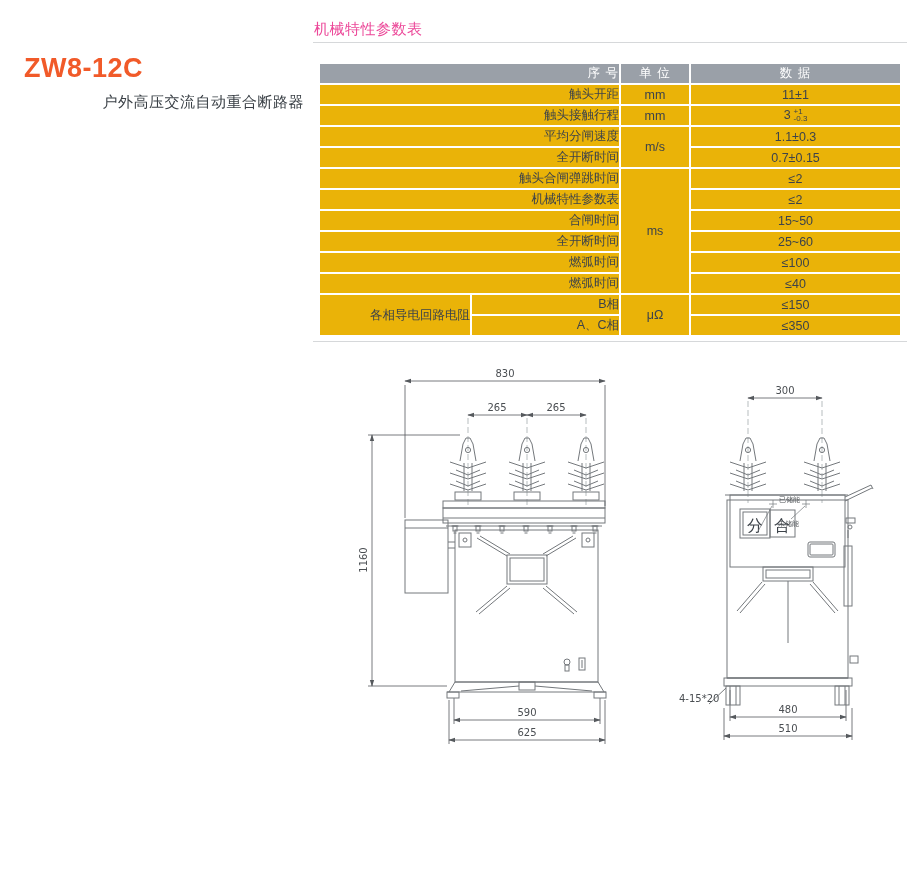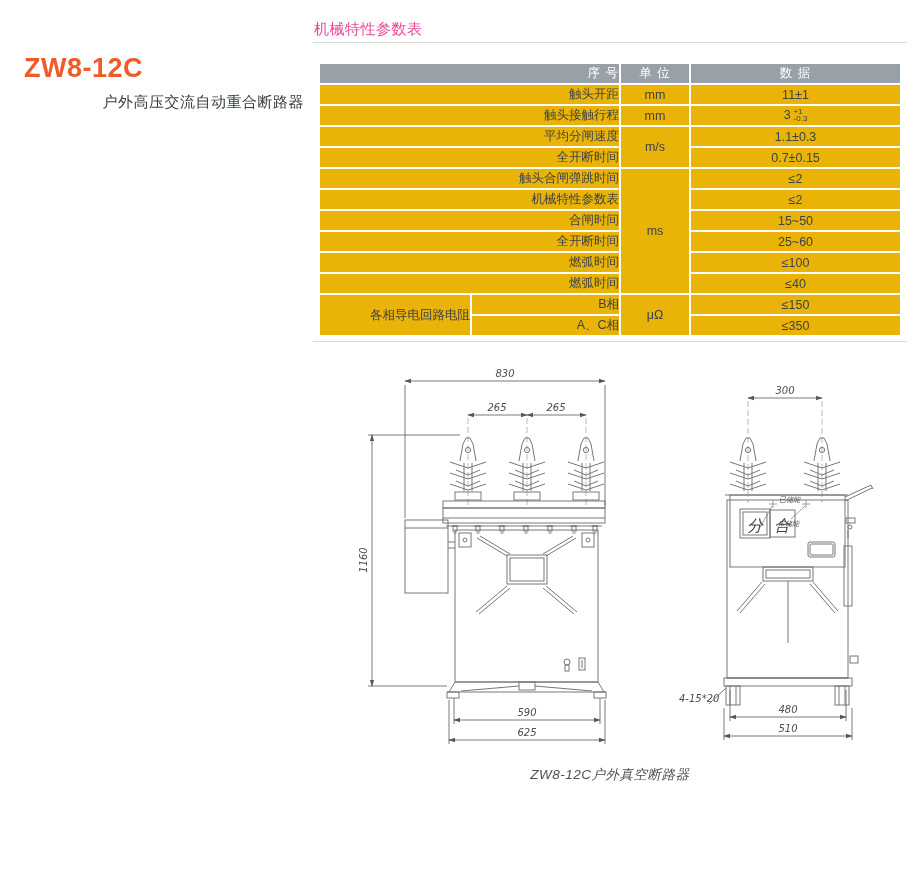--- a/index.html
+++ b/index.html
@@ -20,21 +20,21 @@
   table.mech th,table.mech td{border:2px solid #ffffff;height:19px;padding:0;overflow:hidden;white-space:nowrap;}
   table.mech th{background:#9aa0a8;color:#ffffff;font-weight:normal;letter-spacing:1px;}
   table.mech td{background:#eab308;color:#3d434a;}
   .n{text-align:right;padding-left:12px !important;}
   .c{text-align:center;margin-top:48px;}
   th.n{padding-left:12px;}
   .tol{display:inline-block;vertical-align:middle;margin-left:3px;position:relative;top:-1px;}
   .tol i{display:block;font-style:normal;font-size:8px;line-height:7px;text-align:left;color:#3d434a;}
 
   .sec2-title{padding-top:34px;}
-  .drawings{position:relative;height:440px;margin-top:2px;font-style:italic;}
+  .drawings{position:relative;height:440px;margin-top:2px;}
   .dwg{position:absolute;top:24px;}
   .dwg-front{left:30px;width:330px;height:395px;}
   .dwg-side{left:364px;width:235px;height:395px;}
   .caption{position:absolute;top:422px;left:0;width:100%;margin:0;text-align:center;font-size:13.5px;color:#4a5056;letter-spacing:.5px;}
 
   svg{display:block;}
   .dev{stroke:#74787c;fill:none;stroke-width:1;}
   .dim{stroke:#55595d;fill:none;stroke-width:.8;}
   .cl{stroke:#9aa0a4;fill:none;stroke-width:.7;stroke-dasharray:6 3;}
   .dtxt{fill:#4a4e52;font-size:10px;font-family:"DejaVu Sans",sans-serif;stroke:none;}
@@ -342,17 +342,16 @@
             <rect x="49" y="318" width="14" height="19"></rect>
             <line x1="53" y1="318" x2="53" y2="337"></line>
               <line x1="59" y1="318" x2="59" y2="337"></line>
             <rect x="158" y="318" width="14" height="19"></rect>
             <line x1="162" y1="318" x2="162" y2="337"></line>
               <line x1="168" y1="318" x2="168" y2="337"></line>
           </g>
         </g>
       </svg>
 
-      <p class="caption">ZW8-12C户外真空断路器</p>
     </div>
   </section>
 
 </main>
 
 </body></html>

